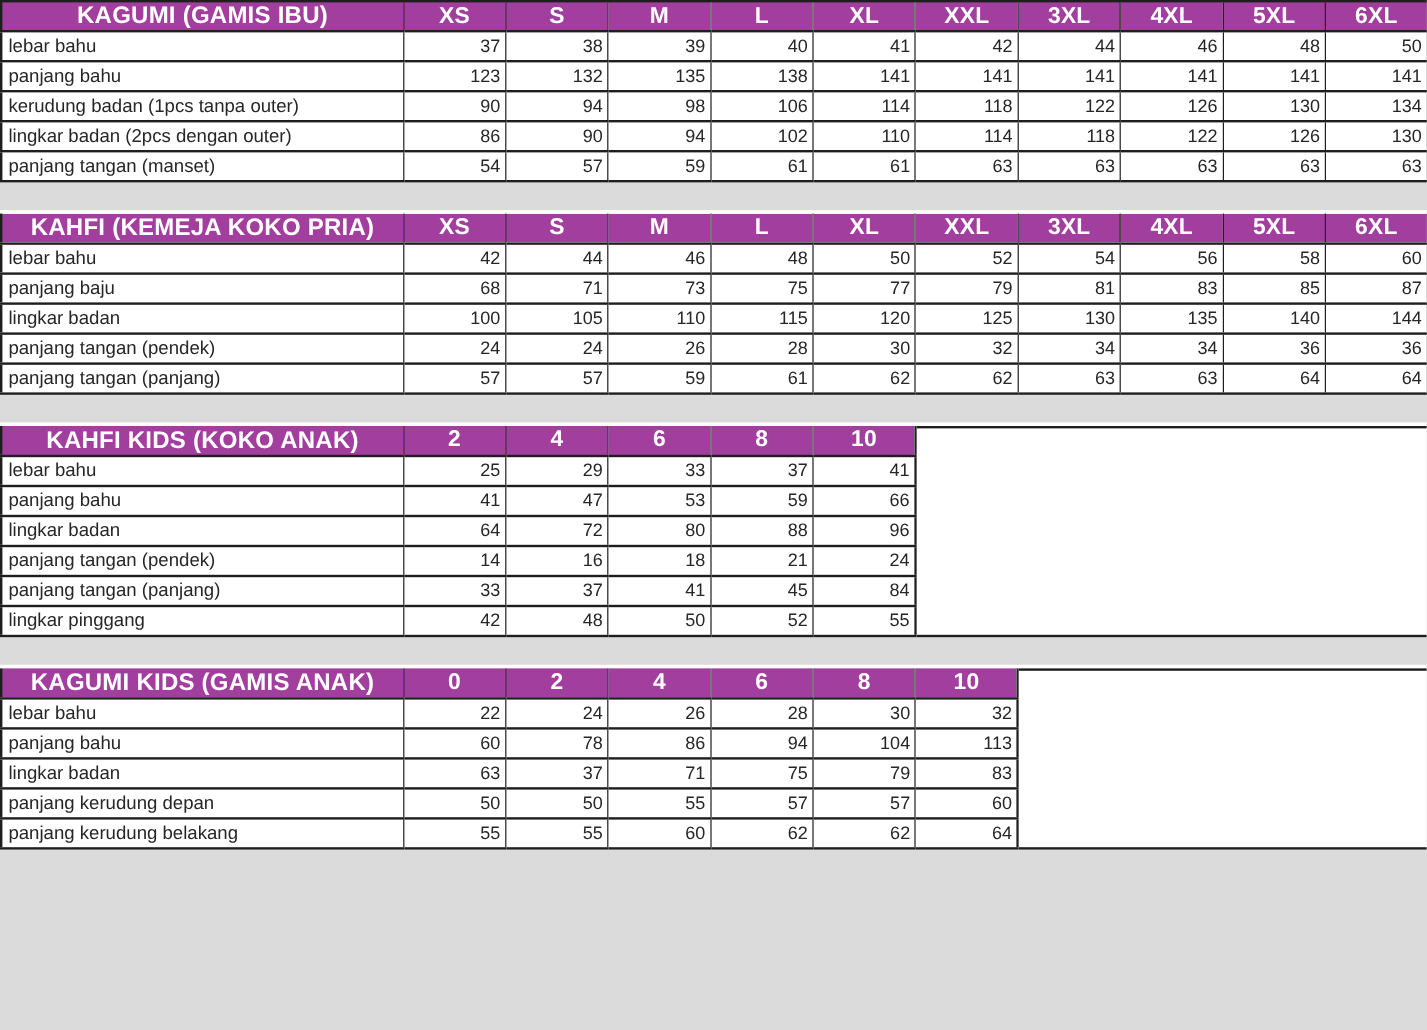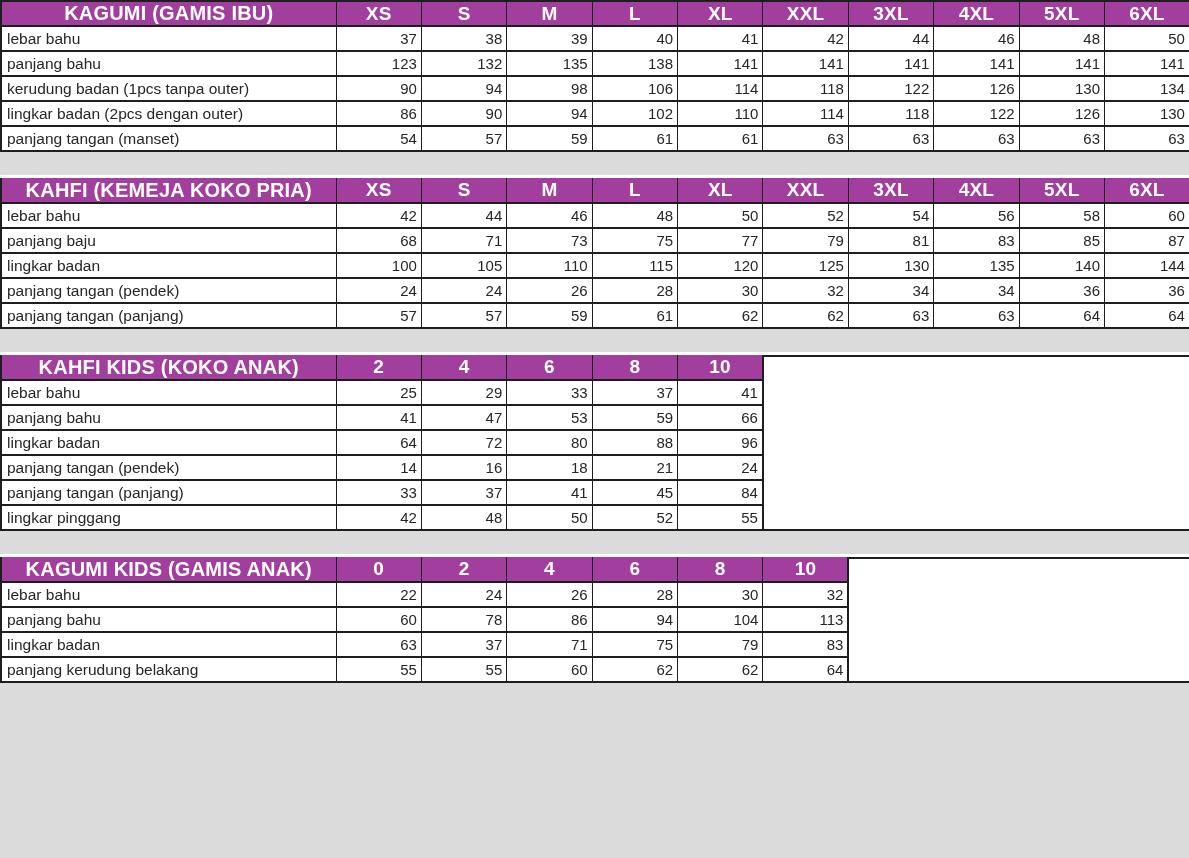--- a/index.html
+++ b/index.html
@@ -373,20 +373,29 @@
           <tr>
             <td class="label">lingkar badan</td>
             <td class="num">63</td>
             <td class="num">37</td>
             <td class="num">71</td>
             <td class="num">75</td>
             <td class="num">79</td>
             <td class="num">83</td>
           </tr>
           <tr>
+            <td class="label">panjang kerudung depan</td>
+            <td class="num">50</td>
+            <td class="num">50</td>
+            <td class="num">55</td>
+            <td class="num">57</td>
+            <td class="num">57</td>
+            <td class="num">60</td>
+          </tr>
+          <tr>
             <td class="label">panjang kerudung belakang</td>
             <td class="num">55</td>
             <td class="num">55</td>
             <td class="num">60</td>
             <td class="num">62</td>
             <td class="num">62</td>
             <td class="num">64</td>
           </tr>
         </tbody>
       </table>

